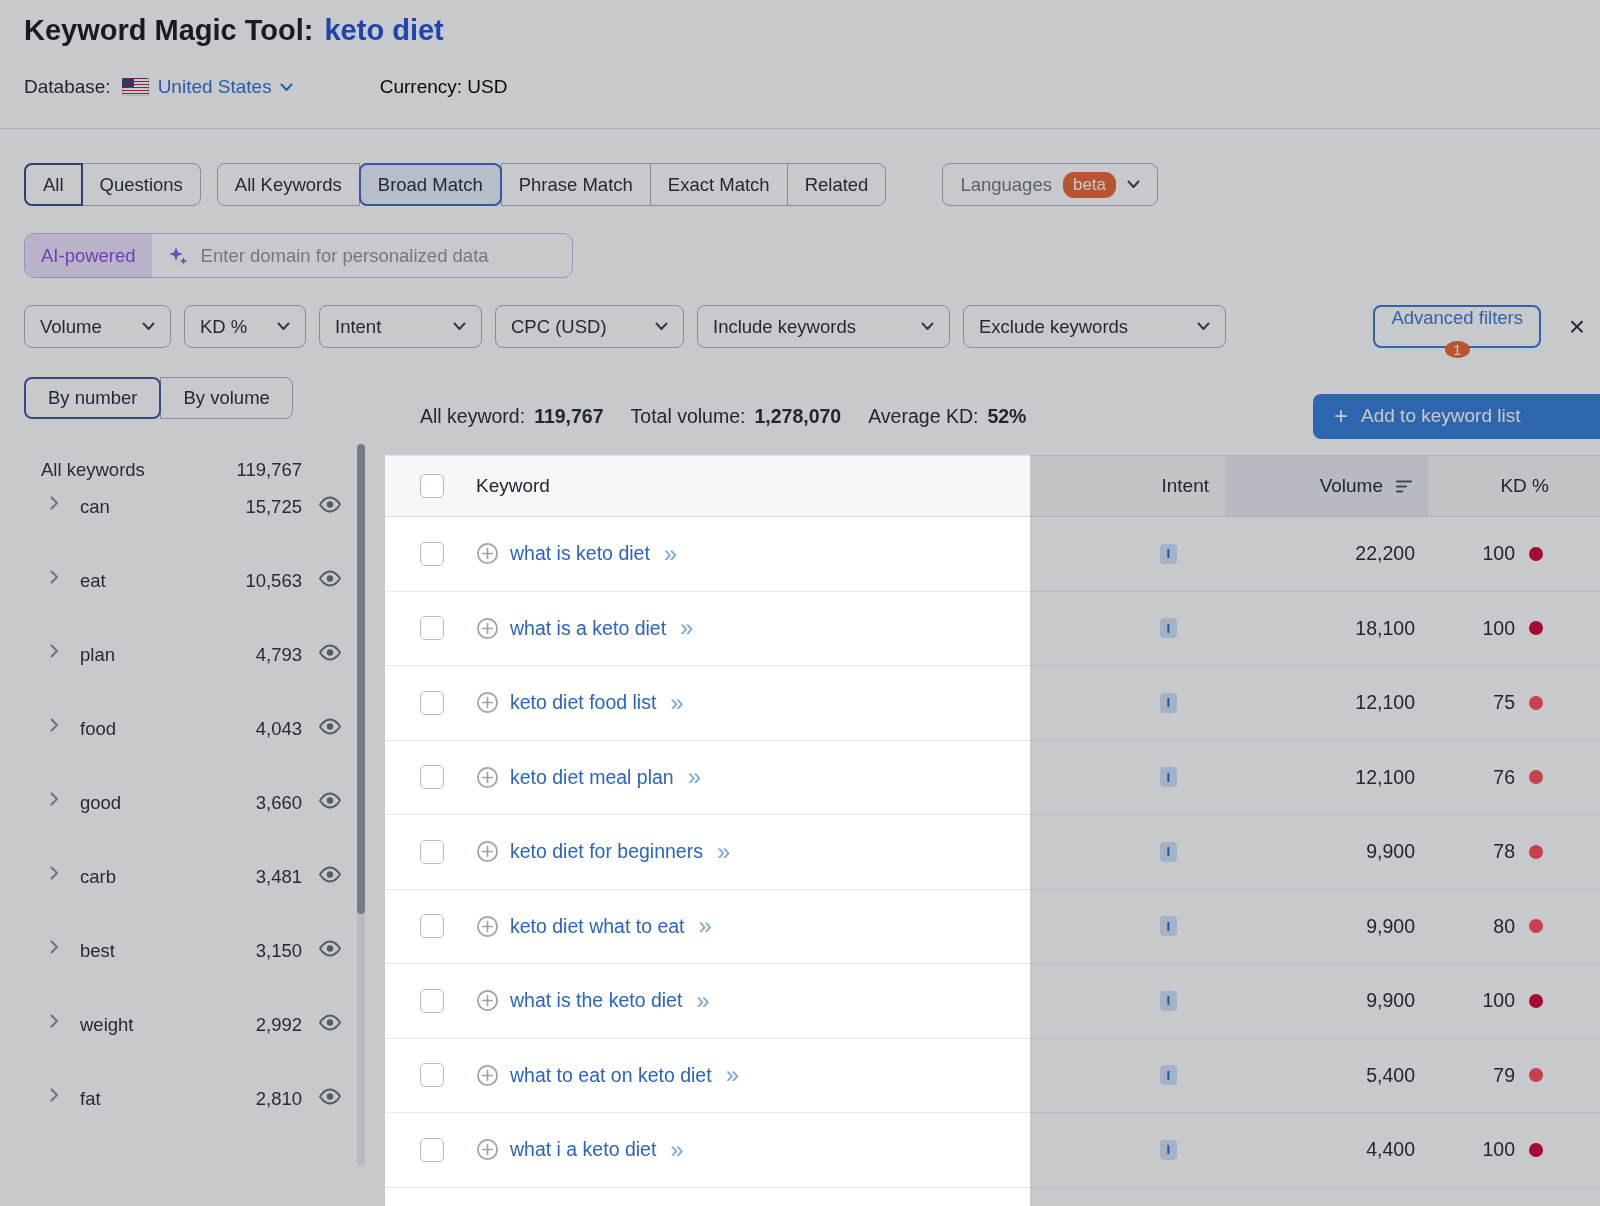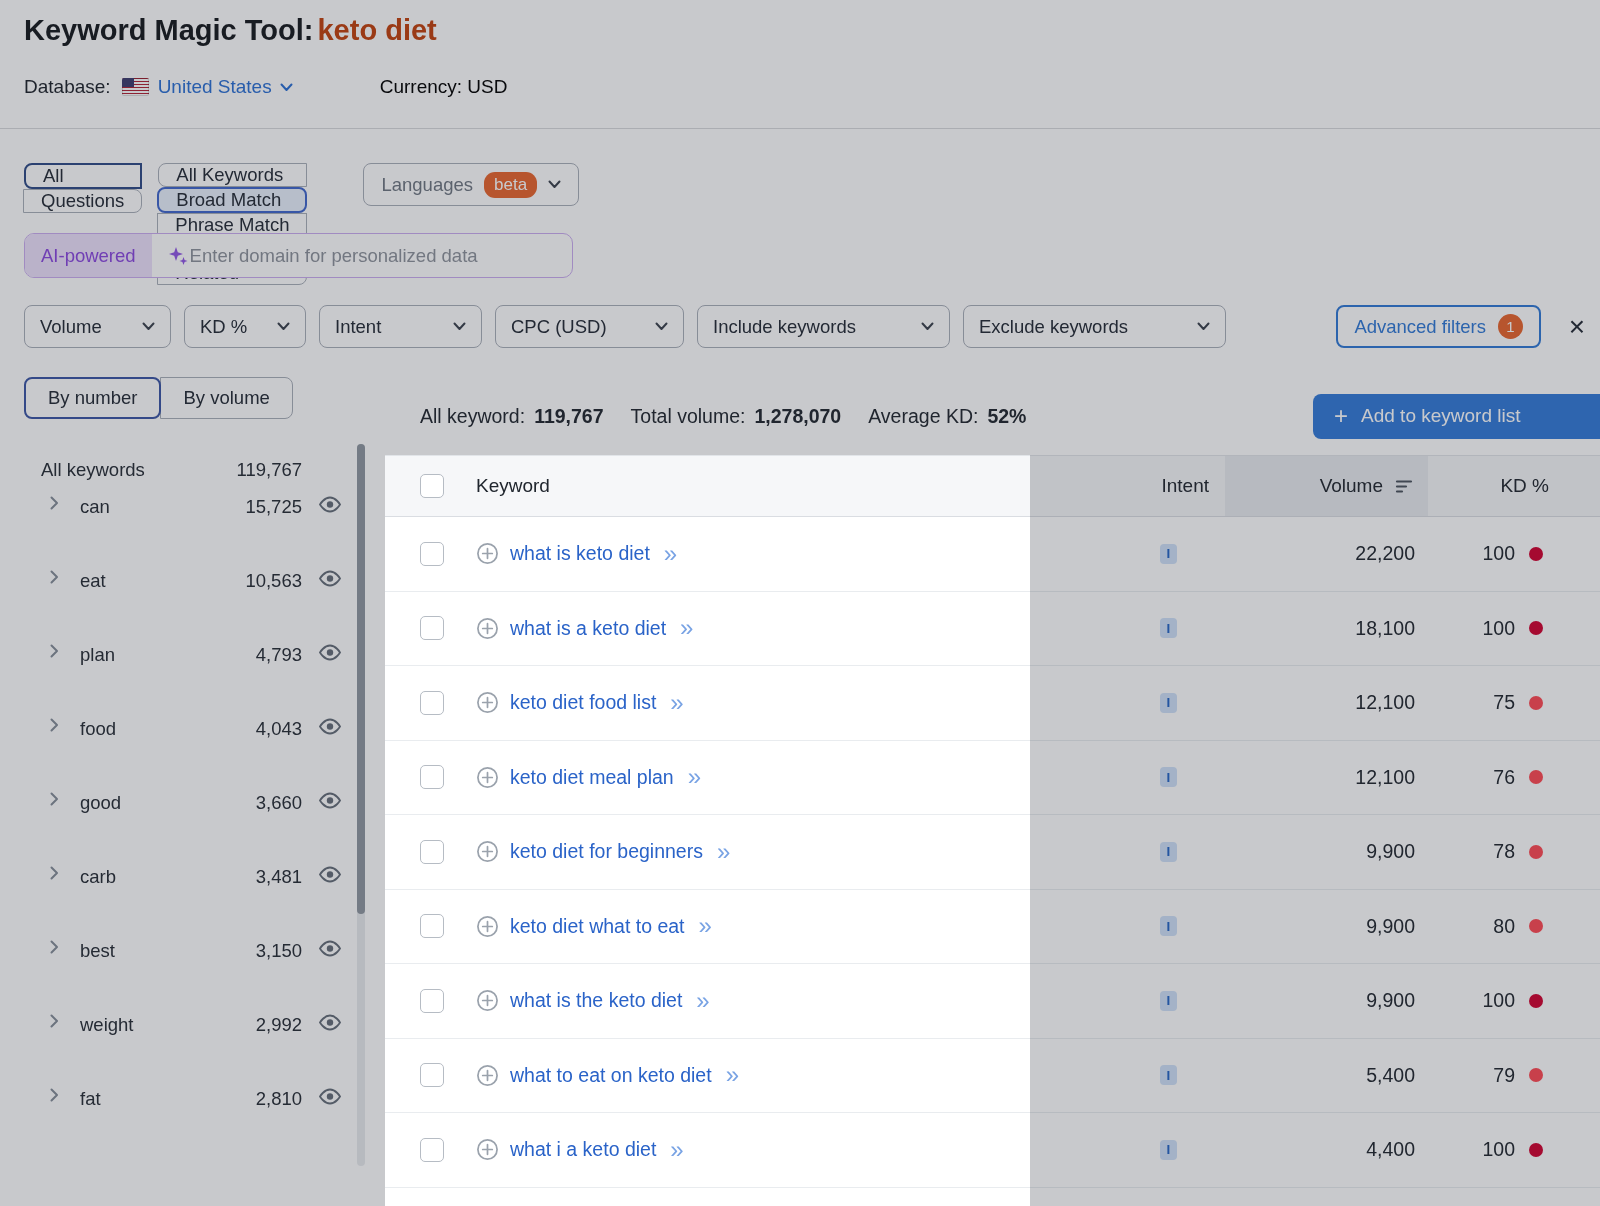--- a/index.html
+++ b/index.html
@@ -4,60 +4,60 @@
 <style>
   * { box-sizing: border-box; margin: 0; padding: 0; }
   html, body { background: #ffffff; }
   .page {
     position: relative; width: 1600px; height: 1206px; overflow: hidden;
     font-family: "Liberation Sans", sans-serif; color: #242a33; background: #ffffff;
   }
 
   
   .page-title { position: absolute; left: 24px; top: 14px; font-size: 29px; font-weight: 700; color: #15181d; }
-  .page-title .query { color: #c2410c; margin-left: 4px; }
+  .page-title .query { color: #1d4ed8; margin-left: 11px; }
   .db-row { position: absolute; left: 24px; top: 74px; display: flex; align-items: center; font-size: 19px; color: #1d222a; height: 26px; }
   .flag { position: relative; width: 27px; height: 18px; border-radius: 2px; overflow: hidden; margin: 0 9px 0 11px;
           background: repeating-linear-gradient(180deg, #b22234 0 1.5px, #ffffff 1.5px 3px);
           box-shadow: inset 0 0 0 1px rgba(0,0,0,.14); flex: 0 0 auto; }
   .flag::after { content:""; position: absolute; left: 0; top: 0; width: 12px; height: 9px; background: #3c3b6e; }
   .db-link { color: #2a6fd4; cursor: pointer; }
   .db-chev { color: #2a6fd4; margin-left: 8px; display: flex; }
   .currency { margin-left: 87px; color: #000000; }
 
   .divider { position: absolute; left: 0; top: 128px; width: 1600px; height: 1px; background: #d8dadd; }
 
   
   .tabs-row { position: absolute; left: 24px; top: 163px; height: 43px; display: flex; align-items: stretch; }
-  .seg { display: flex; flex-direction: column; }
+  .seg { display: flex; }
   .seg + .seg { margin-left: 16px; }
   .tab { height: 43px; display: flex; align-items: center; padding: 0 17px; font-size: 18.5px;
          background: #fff; border: 1px solid #a9afb9; color: #232a35; cursor: pointer; position: relative; white-space: nowrap; }
   .seg .tab + .tab { margin-left: -1px; }
   .seg .tab:first-child { border-radius: 8px 0 0 8px; }
   .seg .tab:last-child { border-radius: 0 8px 8px 0; }
   .tab.sel-dark { border: 2px solid #2e4a86; border-radius: 8px; z-index: 3; }
   .tab.sel-blue { border: 2px solid #3f66cc; background: #e9f1fc; border-radius: 8px; z-index: 3; }
   .languages { margin-left: 56px; border: 1px solid #a9afb9; border-radius: 8px; display: flex; align-items: center;
                gap: 11px; padding: 0 17px; color: #6e7681; font-size: 18.5px; background: #fff; cursor: pointer; }
   .beta-pill { background: #e8642c; color: #fff; font-size: 17px; line-height: 1; padding: 4px 10px 5px; border-radius: 11px; }
   .dark-chev { color: #3a414c; display: flex; }
 
   
   .ai-wrap { position: absolute; left: 24px; top: 233px; height: 45px; display: flex; align-items: stretch;
              border: 1.5px solid #cbadf0; border-radius: 10px; overflow: hidden; background: #fff; }
   .ai-badge { background: #ece1fb; color: #8a46df; padding: 0 16px; display: flex; align-items: center; font-size: 18.5px; white-space: nowrap; }
-  .ai-input { display: flex; align-items: center; padding: 0 20px 0 14px; color: #8d929b; font-size: 18.5px; min-width: 420px; cursor: text; }
+  .ai-input { display: flex; align-items: center; gap: 11px; padding: 0 20px 0 14px; color: #8d929b; font-size: 18.5px; min-width: 420px; cursor: text; }
 
   
   .filters { position: absolute; left: 24px; top: 305px; width: 1576px; height: 43px; display: flex; gap: 13px; align-items: center; }
   .fbtn { height: 43px; border: 1px solid #a9afb9; border-radius: 8px; background: #fff; display: flex; align-items: center;
           justify-content: space-between; padding: 0 15px; font-size: 18.5px; color: #232a35; cursor: pointer; white-space: nowrap; }
   .adv { margin-left: auto; height: 43px; border: 2px solid #2f78d6; color: #2f78d6; display: flex; gap: 12px;
-         padding: 0 16px; border-radius: 8px; align-items: center; font-size: 18.5px; background: #fff; cursor: pointer; white-space: nowrap; }
+         padding: 0 16px; border-radius: 8px; align-items: center; font-size: 18.5px; background: #fff; cursor: pointer; white-space: nowrap; flex-direction: column; }
   .adv-badge { width: 25px; height: 25px; border-radius: 50%; background: #e8642c; color: #fff; font-size: 15px;
                display: flex; align-items: center; justify-content: center; }
   .clear-x { width: 46px; height: 43px; display: flex; align-items: center; justify-content: center; font-size: 28px; color: #232a35; cursor: pointer; }
 
   
   .sidebar { position: absolute; left: 24px; top: 377px; width: 333px; }
   .side-toggle { display: flex; }
   .sbtn { height: 42px; border: 1px solid #a9afb9; background: #fff; font-size: 18.5px; padding: 0 22px;
           display: flex; align-items: center; color: #232a35; cursor: pointer; position: relative; }
   .sbtn + .sbtn { margin-left: -1px; border-radius: 0 8px 8px 0; }

